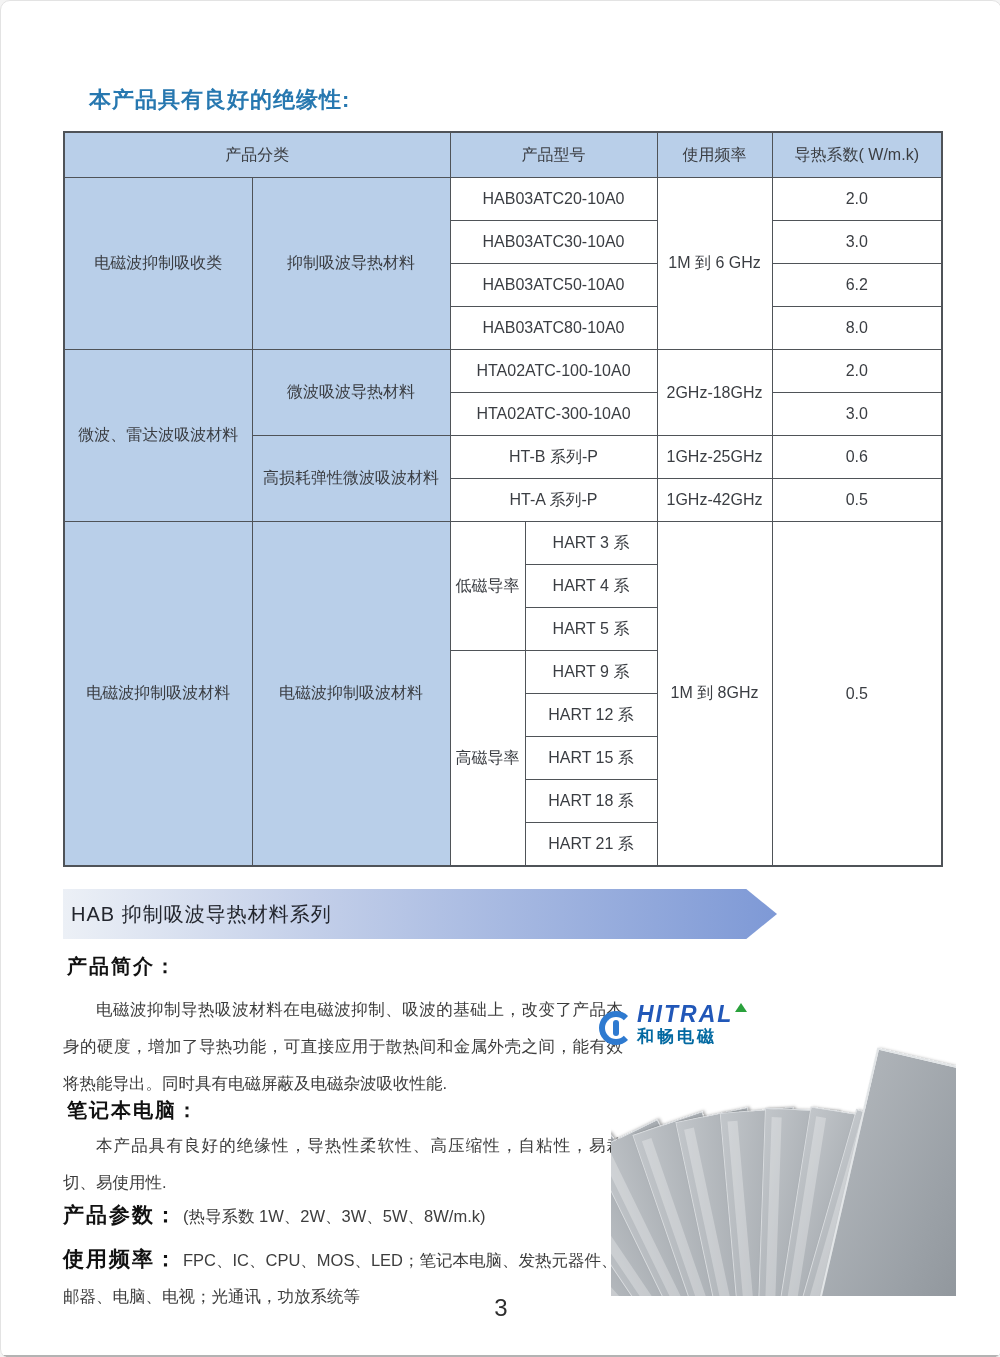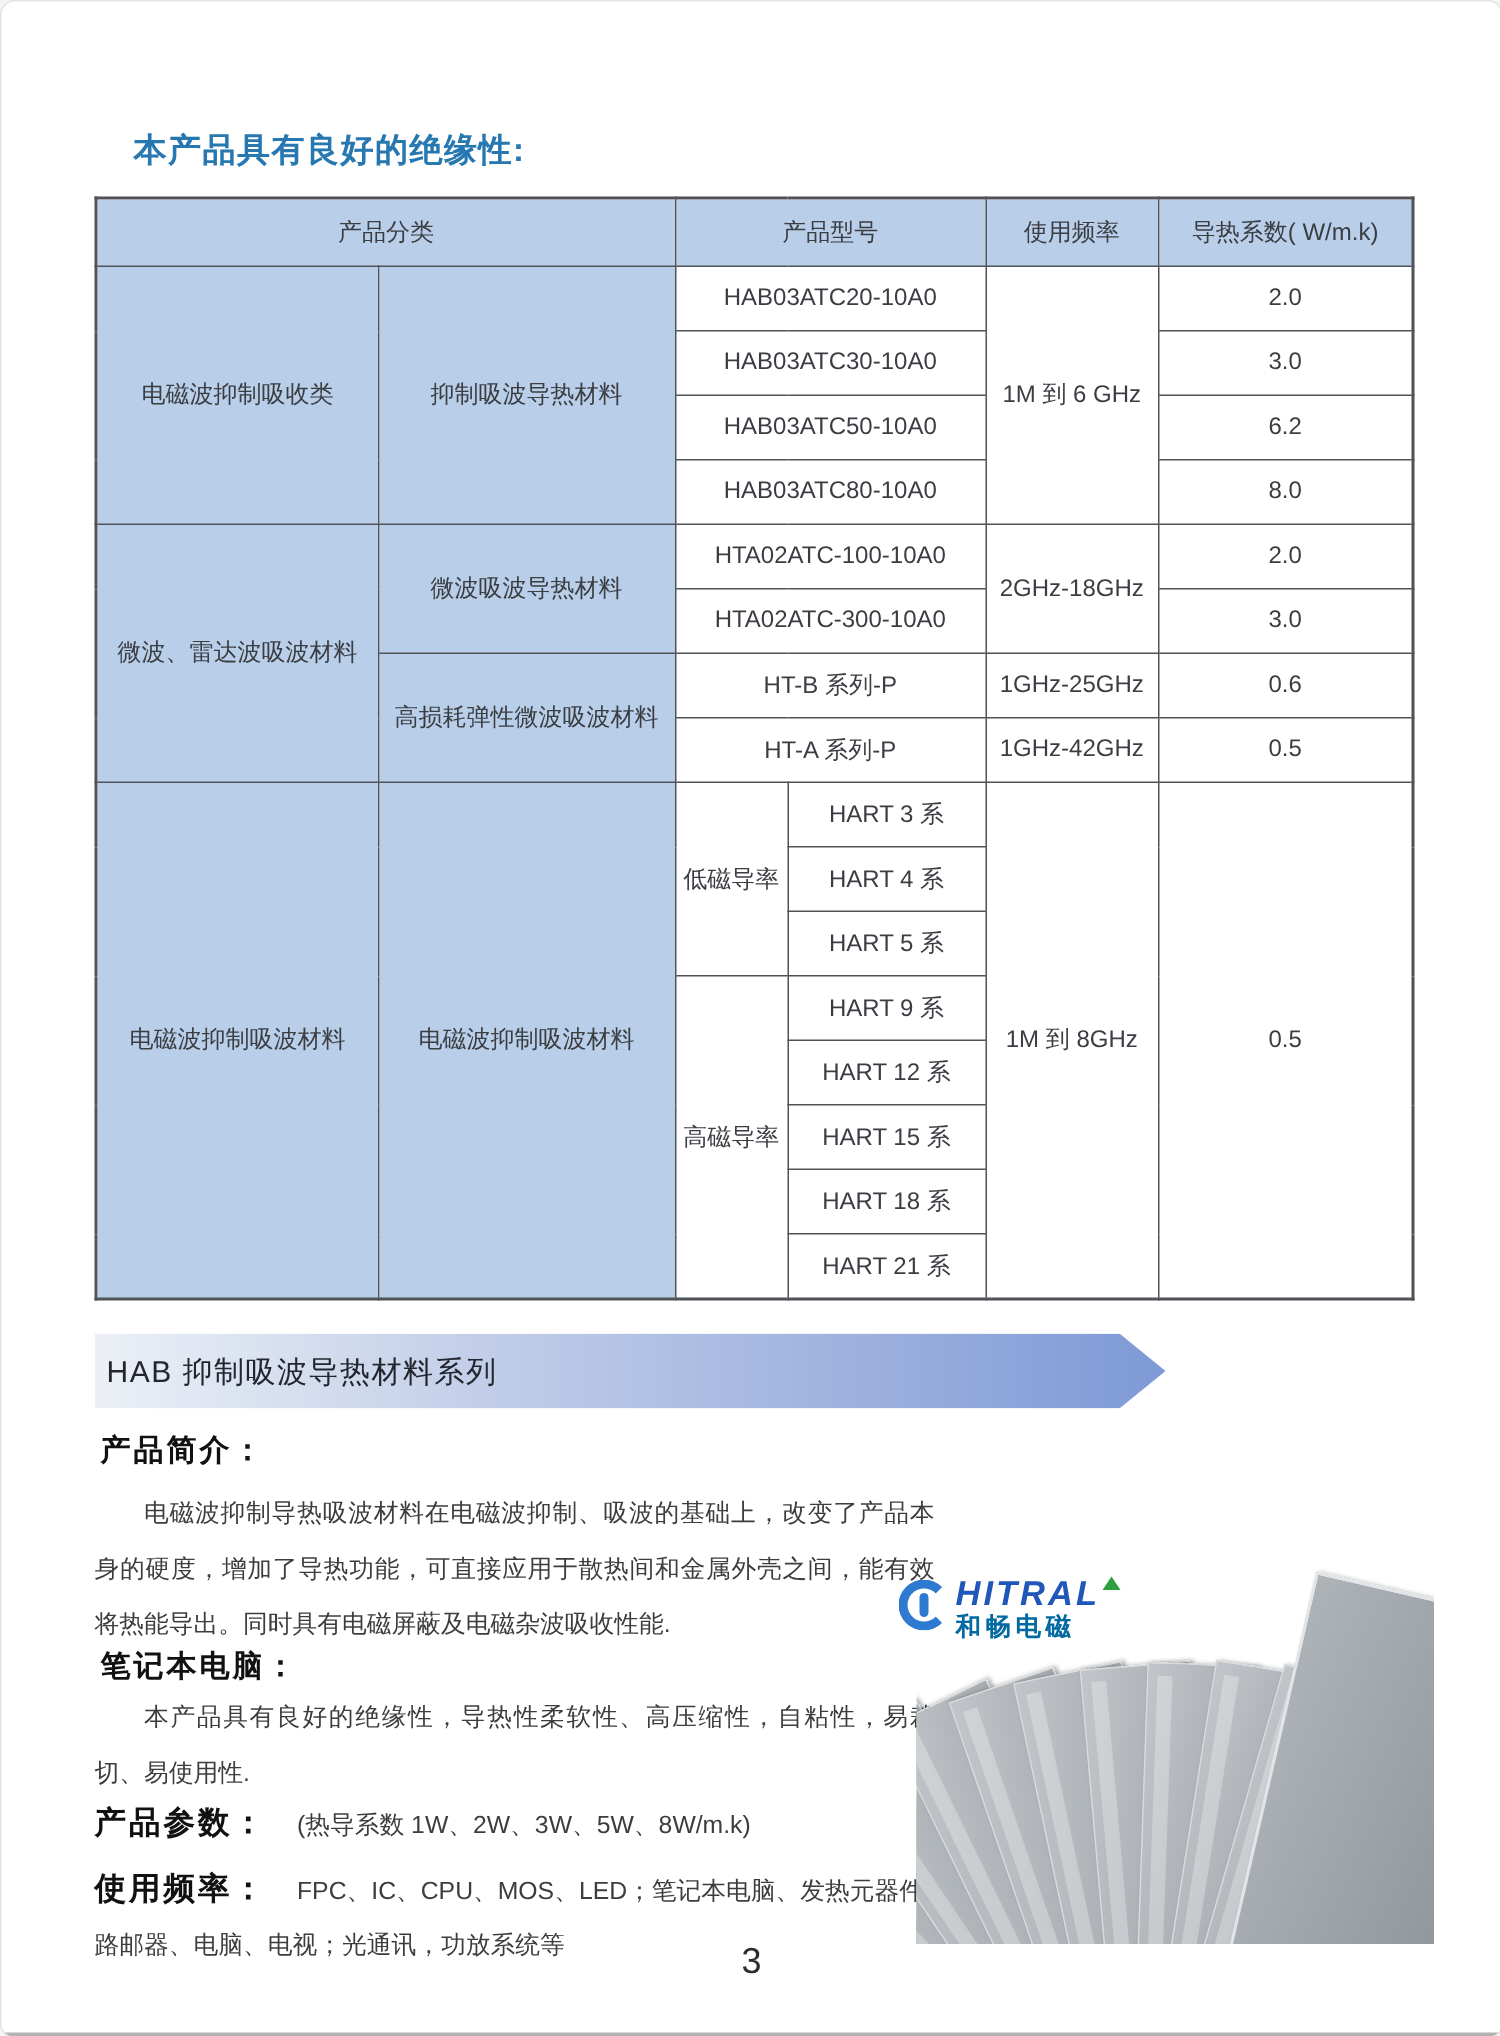--- a/index.html
+++ b/index.html
@@ -46,25 +46,25 @@
     font-weight:bold;color:#111;font-size:20px;letter-spacing:2px;
   }
   .body-text{
     position:absolute;left:62px;width:560px;
     font-size:16.5px;line-height:37px;color:#3d3d3d;
     text-indent:2em;text-align:justify;
   }
   .inline-line{position:absolute;left:62px;width:585px;font-size:16.5px;line-height:36px;color:#3d3d3d;}
   .inline-line .sec-inline{
     font-family:"Liberation Serif","DejaVu Serif",serif;
-    font-weight:bold;color:#111;font-size:21px;letter-spacing:2px;margin-right:20px;
-  }
-
-  
-  .logo{position:absolute;left:598px;top:1050px;display:flex;align-items:flex-start;}
+    font-weight:bold;color:#111;font-size:21px;letter-spacing:2px;margin-right:5px;
+  }
+
+  
+  .logo{position:absolute;left:598px;top:1002px;display:flex;align-items:flex-end;}
   .logo-mark{
     width:34px;height:34px;border:6px solid #2e7ad0;border-radius:50%;
     border-right-color:transparent;box-sizing:border-box;margin-top:2px;
     position:relative;
   }
   .logo-mark:after{content:"";position:absolute;left:8px;top:3px;width:6px;height:16px;background:#2e7ad0;border-radius:3px;}
   .logo-txt{display:flex;flex-direction:column;margin-left:4px;line-height:1;}
   .logo-en{font-size:23px;font-weight:bold;font-style:italic;color:#2157b8;letter-spacing:2px;}
   .logo-cn{font-size:17px;font-weight:bold;color:#0369a1;letter-spacing:3px;margin-top:2px;}
   .logo-accent{width:0;height:0;border-left:6px solid transparent;border-right:6px solid transparent;border-bottom:9px solid #2aa13c;margin-left:2px;}

